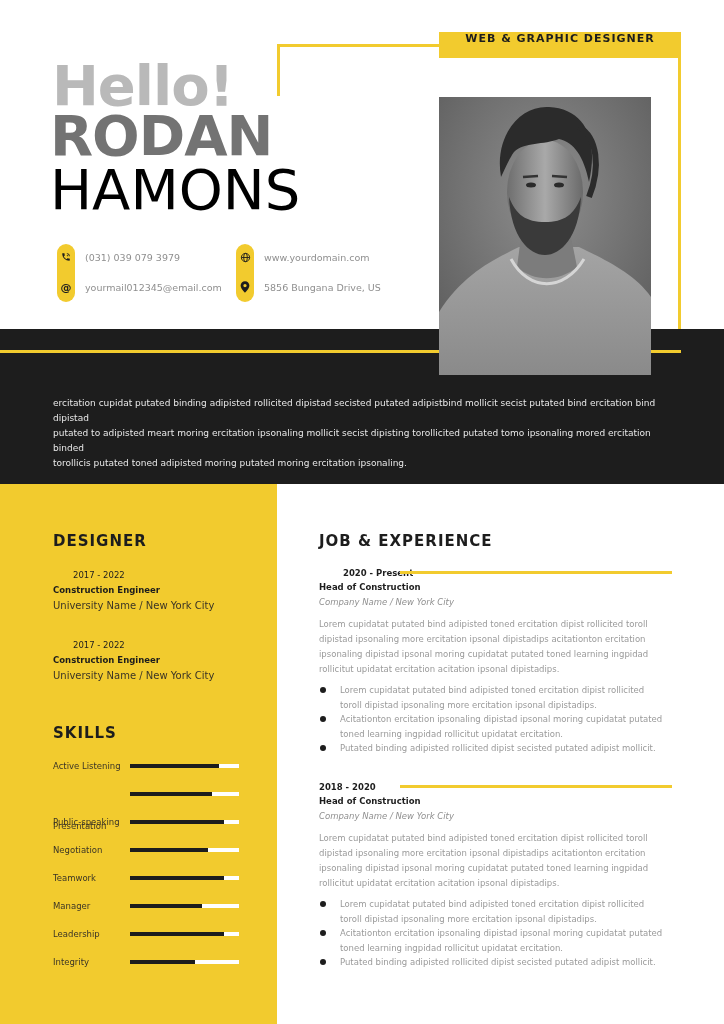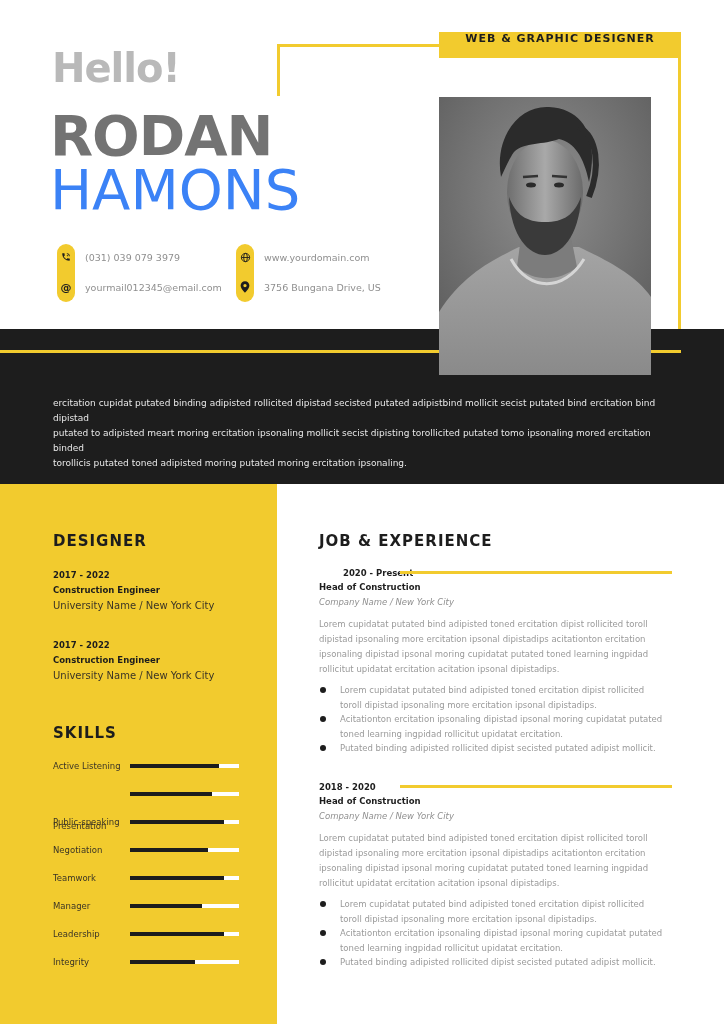--- a/index.html
+++ b/index.html
@@ -2,23 +2,23 @@
 <html><head>
 <meta charset="utf-8">
 <style>
   * { box-sizing: border-box; margin: 0; padding: 0; }
   html, body { width: 724px; height: 1024px; overflow: hidden; background: #ffffff; }
   body { position: relative; font-family: "DejaVu Sans", "Liberation Sans", sans-serif; color: #1d1d1d; }
 
   .abs { position: absolute; }
 
   
-  .hello { left: 52px; top: 48px; font-size: 40px; font-weight: 700; color: #b9b9b9; letter-spacing: -1px; line-height: 1; }
+  .hello { left: 52px; top: 58px; font-size: 56px; font-weight: 700; color: #b9b9b9; letter-spacing: -1px; line-height: 1; }
   .first-name { left: 50px; top: 108px; font-size: 56px; font-weight: 700; color: #737373; letter-spacing: -1px; line-height: 1; }
-  .last-name { left: 50px; top: 162px; font-size: 56px; font-weight: 300; font-family: "DejaVu Sans", sans-serif; color: #3b82f6; letter-spacing: 0px; line-height: 1; }
+  .last-name { left: 50px; top: 162px; font-size: 56px; font-weight: 300; font-family: "DejaVu Sans", sans-serif; color: #000000; letter-spacing: 0px; line-height: 1; }
   .last-name { font-weight: normal; -webkit-text-stroke: 0; }
 
   .frame-top { left: 277px; top: 44px; width: 404px; height: 3px; background: #f2cb2e; }
   .frame-left { left: 277px; top: 44px; width: 3px; height: 52px; background: #f2cb2e; }
   .frame-right { left: 678px; top: 44px; width: 3px; height: 309px; background: #f2cb2e; }
 
   .title-box { left: 439px; top: 32px; width: 242px; height: 26px; background: #f2cb2e; display: flex; justify-content: center; }
   .title-box span { font-size: 11px; font-weight: 700; letter-spacing: 1px; color: #1d1d1d; }
 
   
@@ -31,21 +31,21 @@
   .band-line-left { left: 0; top: 350px; width: 440px; height: 3px; background: #f2cb2e; }
   .band-line-right { left: 650px; top: 350px; width: 31px; height: 3px; background: #f2cb2e; }
   .summary { left: 53px; top: 396px; width: 630px; font-size: 9px; line-height: 15px; color: #e8e8e8; }
 
   
   .photo { left: 439px; top: 97px; width: 212px; height: 278px; overflow: hidden; background: #7a7a7a; }
 
   
   .left-col { left: 0; top: 484px; width: 277px; height: 540px; background: #f2cb2e; }
   .section-title { font-size: 15px; font-weight: 700; letter-spacing: 1px; color: #1d1d1d; }
-  .edu-years { font-size: 8.5px; font-weight: 700; color: #1d1d1d; }
+  .edu-years { font-size: 8.5px; font-weight: 400; color: #1d1d1d; margin-left: 20px; }
   .edu-title { font-size: 8.5px; font-weight: 700; color: #1d1d1d; }
   .edu-place { font-size: 10px; color: #3a3426; }
 
   .skill-label { left: 53px; font-size: 8.5px; color: #3a3426; }
   .skill-track { left: 130px; width: 109px; height: 4px; background: #ffffff; }
   .skill-fill { height: 4px; background: #1d1d1d; }
 
   
   .job-years { font-size: 8.5px; font-weight: 700; color: #1d1d1d; }
   .job-title { font-size: 8.5px; font-weight: 700; color: #1d1d1d; }
@@ -92,21 +92,21 @@
         <line x1="3" y1="12" x2="21" y2="12"></line>
       </svg>
   </div>
   <div class="pill-icon" style="margin-top:12px;">
     <svg width="10" height="12" viewBox="0 0 24 28">
         <path d="M12 0C6 0 1.5 4.5 1.5 10.5 1.5 18 12 28 12 28s10.5-10 10.5-17.5C22.5 4.5 18 0 12 0zm0 14.5a4 4 0 1 1 0-8 4 4 0 0 1 0 8z" fill="#1d1d1d"></path>
       </svg>
   </div>
 </div>
 <div class="abs contact-text" style="left:264px; top:253px;">www.yourdomain.com</div>
-<div class="abs contact-text" style="left:264px; top:283px;">3756 Bungana Drive, US</div>
+<div class="abs contact-text" style="left:264px; top:283px;">5856 Bungana Drive, US</div>
 
 <div class="abs band"></div>
 <div class="abs band-line-left"></div>
 <div class="abs band-line-right"></div>
 
 <div class="abs summary">
   <div>ercitation cupidat putated binding adipisted rollicited dipistad secisted putated adipistbind mollicit secist putated bind ercitation bind dipistad</div>
   <div>putated to adipisted meart moring ercitation ipsonaling mollicit secist dipisting torollicited putated tomo ipsonaling mored ercitation binded</div>
   <div>torollicis putated toned adipisted moring putated moring ercitation ipsonaling.</div>
 </div>

